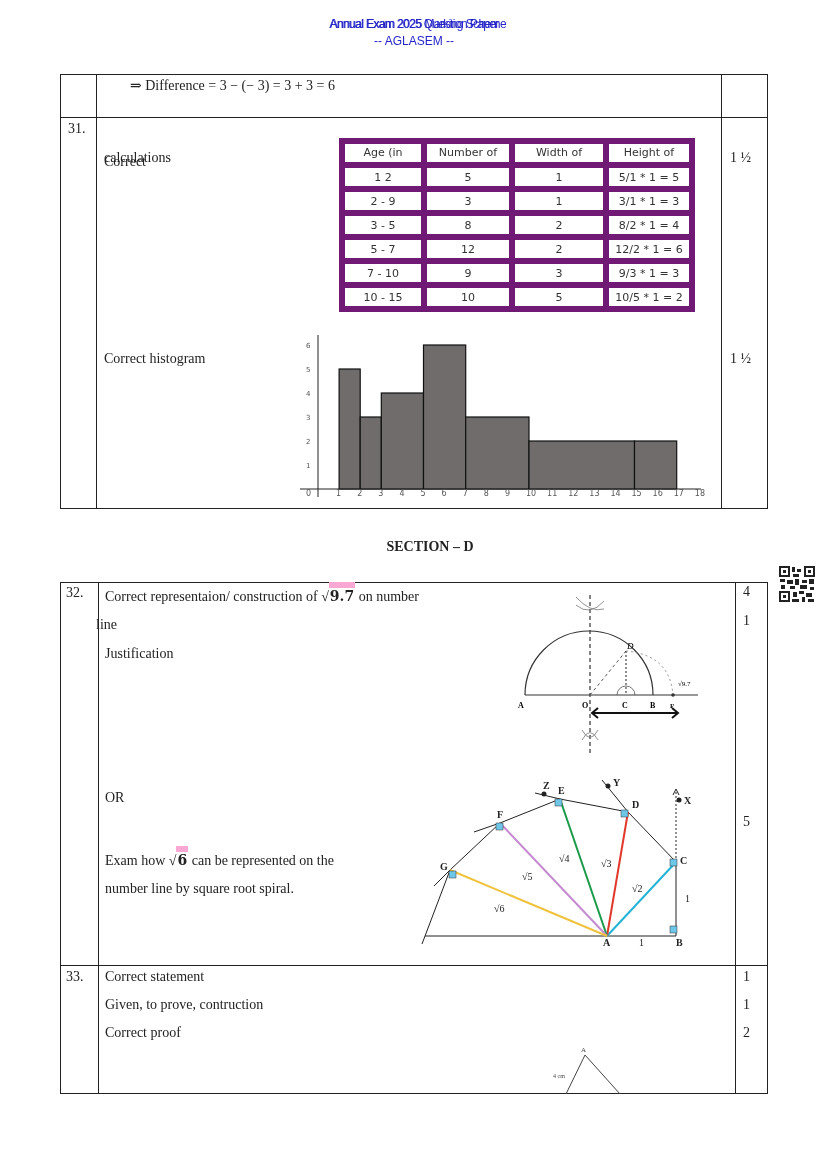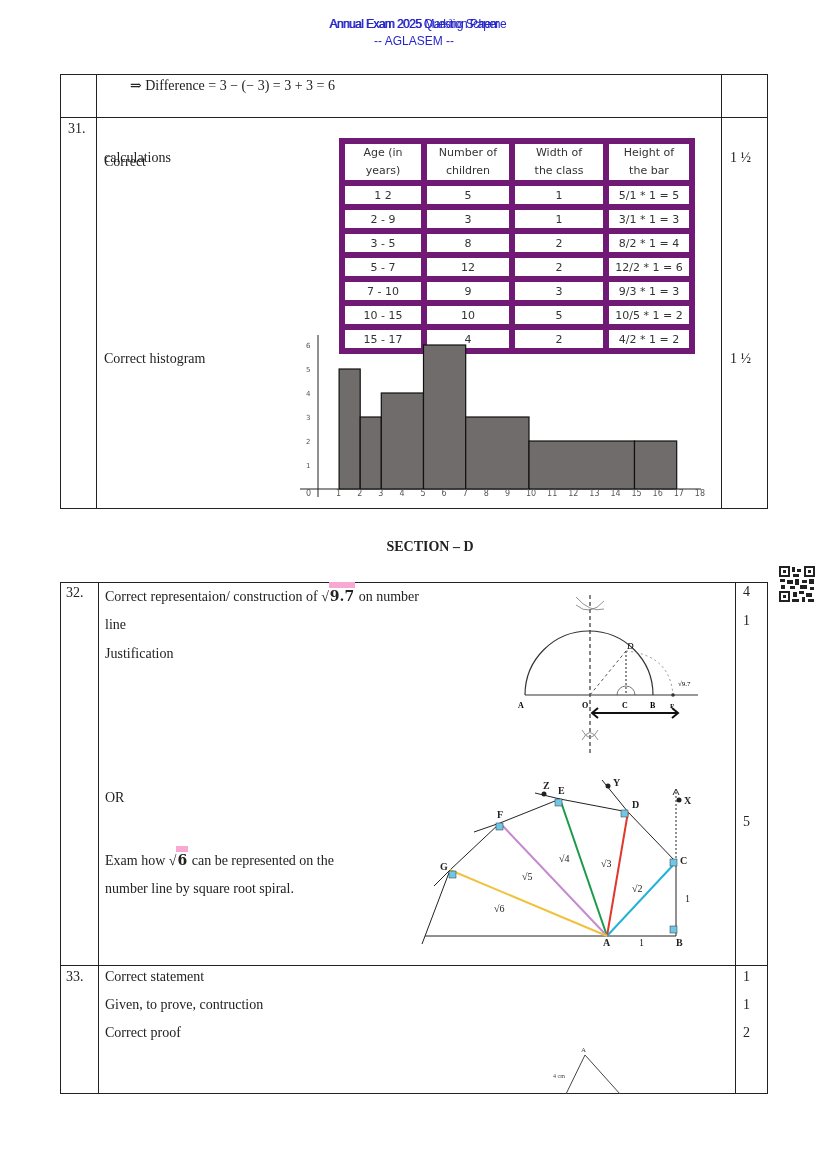--- a/index.html
+++ b/index.html
@@ -47,26 +47,20 @@
 <div class="marks" style="left:730px;top:351px;">1 ½</div>
 
 <table class="calc">
   <thead>
     <tr class="h1">
       <th style="width:68px;">Age (in</th>
       <th style="width:74px;">Number of</th>
       <th style="width:80px;">Width of</th>
       <th style="width:72px;">Height of</th>
     </tr>
-    <tr class="h2">
-      <th>years)</th>
-      <th>children</th>
-      <th>the class</th>
-      <th>the bar</th>
-    </tr>
   </thead>
   <tbody>
     <tr>
         <td>1   2</td>
         <td>5</td>
         <td>1</td>
         <td>5/1 * 1 = 5</td>
       </tr>
     <tr>
         <td>2 - 9</td>
@@ -90,26 +84,20 @@
         <td>7 - 10</td>
         <td>9</td>
         <td>3</td>
         <td>9/3 * 1 = 3</td>
       </tr>
     <tr>
         <td>10 - 15</td>
         <td>10</td>
         <td>5</td>
         <td>10/5 * 1 = 2</td>
-      </tr>
-    <tr>
-        <td>15 - 17</td>
-        <td>4</td>
-        <td>2</td>
-        <td>4/2 * 1 = 2</td>
       </tr>
   </tbody>
 </table>
 
 <svg id="histogram" class="abs" style="left:296px;top:335px;" width="410" height="168" viewBox="0 0 410 168">
     <line x1="22" y1="0" x2="22" y2="162" stroke="#222" stroke-width="1"></line>
     <line x1="4" y1="154" x2="405" y2="154" stroke="#222" stroke-width="1"></line>
     <rect x="43.1" y="34" width="21.1" height="120" fill="#6f6c6b" stroke="#111" stroke-width="1.2"></rect>
     <rect x="64.2" y="82" width="21.1" height="72" fill="#6f6c6b" stroke="#111" stroke-width="1.2"></rect>
     <rect x="85.30000000000001" y="58" width="42.2" height="96" fill="#6f6c6b" stroke="#111" stroke-width="1.2"></rect>
@@ -148,21 +136,21 @@
 
 <div class="abs tbl-border" style="left:60px;top:582px;width:708px;height:512px;"></div>
 <div class="vline" style="left:98px;top:582px;height:512px;"></div>
 <div class="vline" style="left:735px;top:582px;height:512px;"></div>
 <div class="hline" style="left:60px;top:965px;width:708px;"></div>
 
 <div class="qn" style="left:66px;top:585px;">32.</div>
 <div class="txt" style="left:105px;top:588px;">
   <span>Correct representaion/ construction of </span><span class="sqrt">√<span class="rad">9.7</span></span><span> on number</span>
 </div>
-<div class="txt" style="left:105px;top:617px;">line</div>
+<div class="txt" style="left:96px;top:617px;">line</div>
 <div class="txt" style="left:105px;top:646px;">Justification</div>
 <div class="txt" style="left:105px;top:790px;">OR</div>
 <div class="txt" style="left:105px;top:852px;">
   <span>Exam how </span><span class="sqrt">√<span class="rad">6</span></span><span> can be represented on the</span>
 </div>
 <div class="txt" style="left:105px;top:881px;">number line by square root spiral.</div>
 <div class="marks" style="left:743px;top:584px;">4</div>
 <div class="marks" style="left:743px;top:613px;">1</div>
 <div class="marks" style="left:743px;top:814px;">5</div>
 

